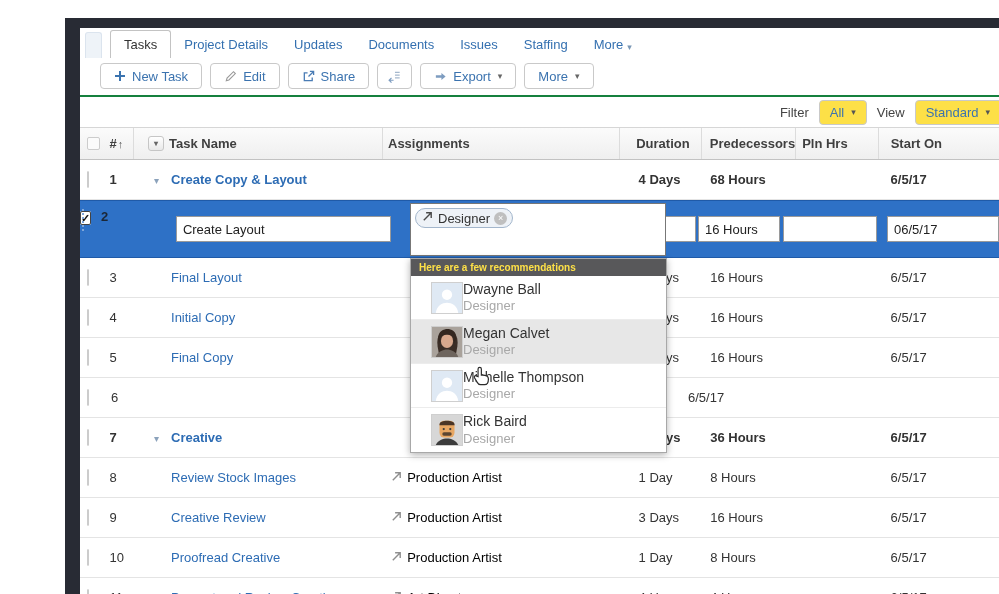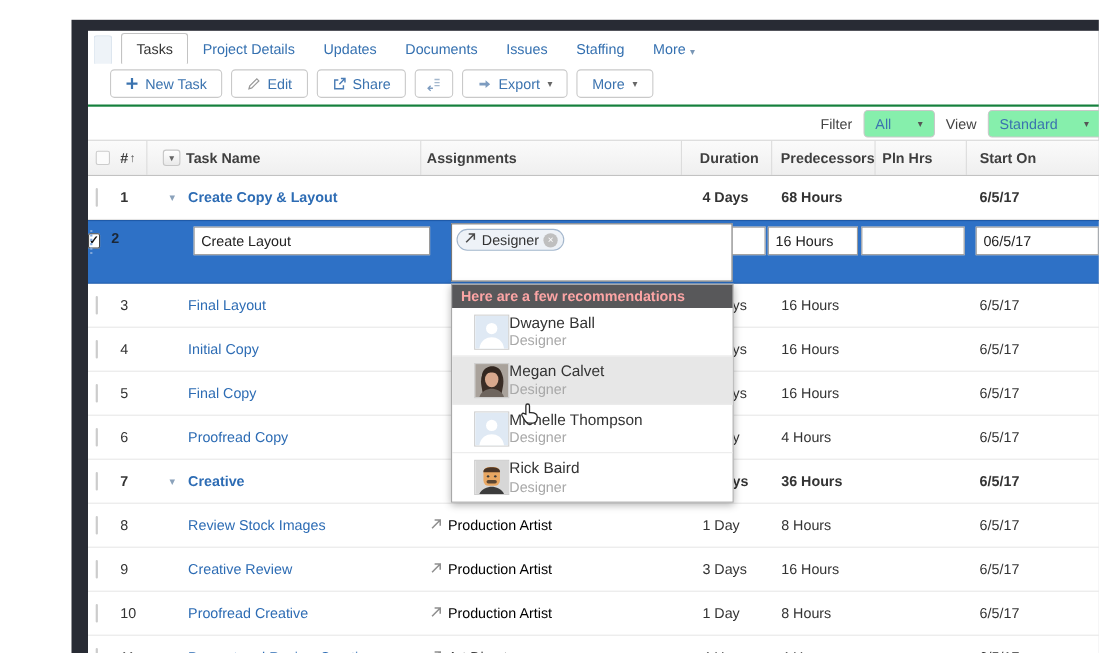--- a/index.html
+++ b/index.html
@@ -20,21 +20,21 @@
 
   
   .toolbar { display:flex; gap:8px; padding:5px 0 6px 20px; border-bottom:2px solid #15803d; }
   .btn { display:inline-flex; align-items:center; gap:6px; height:26px; padding:0 13px; border:1px solid #c9c9c9; border-radius:4px; background:#fff; color:#3b73af; font-size:13px; }
   .btn.icon-only { padding:0 9px; }
   .btn .bcaret { font-size:9px; color:#666; margin-left:1px; }
   .btn .icon { display:inline-flex; }
 
   
   .filterbar { height:30px; display:flex; align-items:center; justify-content:flex-end; gap:10px; color:#444; }
-  .selbox { display:inline-flex; align-items:center; gap:24px; border:1px solid #c9c9c9; border-radius:4px; background:#86efac; padding:4px 10px; color:#3b73af; }
+  .selbox { display:inline-flex; align-items:center; gap:7px; border:1px solid #c9c9c9; border-radius:4px; background:#fde047; padding:4px 10px; color:#3b73af; }
   .selbox .bcaret { font-size:9px; color:#555; }
   .selbox.clipped { margin-right:-14px; padding-right:22px; }
 
   
   .table { position:relative; }
   .thead { display:flex; align-items:center; height:33px; background:linear-gradient(#fbfbfb,#efefef); border-top:1px solid #d6d6d6; border-bottom:1px solid #c2c2c2; font-weight:bold; color:#3f3f3f; }
   .th { display:flex; align-items:center; height:100%; border-right:1px solid #dcdcdc; }
   .th:last-child, .th.col-cb { border-right:none; }
   .col-cb { width:25px; padding-left:7px; }
   .col-num { width:33px; padding-left:6px; }
@@ -58,29 +58,29 @@
   .cb.checked { background:#fff; border-color:#444; color:#111; font-size:11px; line-height:12px; text-align:center; font-weight:bold; }
   .role { display:flex; align-items:center; gap:4px; color:#000000; white-space:nowrap; }
 
   
   .row.selected { height:58px; background:#2e71c6; align-items:flex-start; border-top:1px solid #1f5aa8; border-bottom:1px solid #1f5aa8; }
   .row.selected .col-cb { padding-top:9px; }
   .row.selected .col-num { padding-top:8px; }
   .row.selected .num { color:#1b2736; font-weight:bold; }
   .row.selected .td { padding-left:0; }
   .row.selected .col-name { padding-left:37px; }
-  .txt-input { height:26px; border:1px solid #9a9a9a; background:#fff; font-size:13px; font-family:"Liberation Sans",sans-serif; color:#222; padding:0 6px; margin-top:5px; }
+  .txt-input { height:26px; border:1px solid #9a9a9a; background:#fff; font-size:13px; font-family:"Liberation Sans",sans-serif; color:#222; padding:0 6px; margin-top:15px; }
   .drag-handle { position:absolute; left:2px; top:8px; height:22px; border-left:2px dotted #7fa6d9; }
   .assign-editor { position:absolute; left:330px; top:2px; width:256px; height:53px; background:#fff; border:1px solid #777; z-index:3; }
   .pill { display:inline-flex; align-items:center; gap:4px; margin:4px; border:1px solid #a3b6cc; background:#eef2f7; border-radius:10px; padding:1px 5px 1px 5px; font-size:13px; color:#333; }
   .pill-x { width:13px; height:13px; border-radius:50%; background:#bfbfbf; color:#fff; font-size:9px; line-height:13px; text-align:center; }
 
   
   .dropdown { position:absolute; left:330px; top:131px; width:257px; background:#fff; border:1px solid #a8a8a8; box-shadow:0 2px 7px rgba(0,0,0,.3); z-index:5; }
-  .dd-header { background:#58585a; color:#fca5a5; font-weight:bold; font-size:13px; padding:3px 8px; }
+  .dd-header { background:#58585a; color:#fde047; font-weight:bold; font-size:10px; padding:3px 8px; }
   .dd-item { display:flex; align-items:center; height:44px; padding-left:20px; border-bottom:1px solid #ececec; }
   .dd-item:last-child { border-bottom:none; }
   .dd-item.highlighted { background:#e7e7e7; }
   .avatar { width:32px; height:32px; flex:0 0 auto; border:1px solid #cfcfcf; }
   .dd-text { display:flex; flex-direction:column; line-height:1.25; }
   .dd-name { font-size:14px; color:#333; }
   .dd-role { font-size:13px; color:#a8a8a8; }
   .cursor-hand { position:absolute; left:60px; top:106px; z-index:9; }
 </style>
 </head>
@@ -263,21 +263,20 @@
           <div class="td col-name"><a class="task-link" href="#">Final Copy</a></div>
           <div class="td col-assign"></div>
           <div class="td col-dur"><span class="val">2 Days</span></div>
           <div class="td col-pln"><span class="val">16 Hours</span></div>
           <div class="td col-pred"></div>
           <div class="td col-start"><span class="val">6/5/17</span></div>
         </div>
         <div class="row">
           <div class="td col-cb"><span class="cb"></span></div>
           <div class="td col-num"><span class="num">6</span></div>
-          <div class="td col-name"><a class="task-link" href="#">Proofread Copy</a></div>
           <div class="td col-assign"></div>
           <div class="td col-dur"><span class="val">1 Day</span></div>
           <div class="td col-pln"><span class="val">4 Hours</span></div>
           <div class="td col-pred"></div>
           <div class="td col-start"><span class="val">6/5/17</span></div>
         </div>
         <div class="row parent">
           <div class="td col-cb"><span class="cb"></span></div>
           <div class="td col-num"><span class="num">7</span></div>
           <div class="td col-name"><span class="caret-exp">▾</span><a class="task-link" href="#">Creative</a></div>

